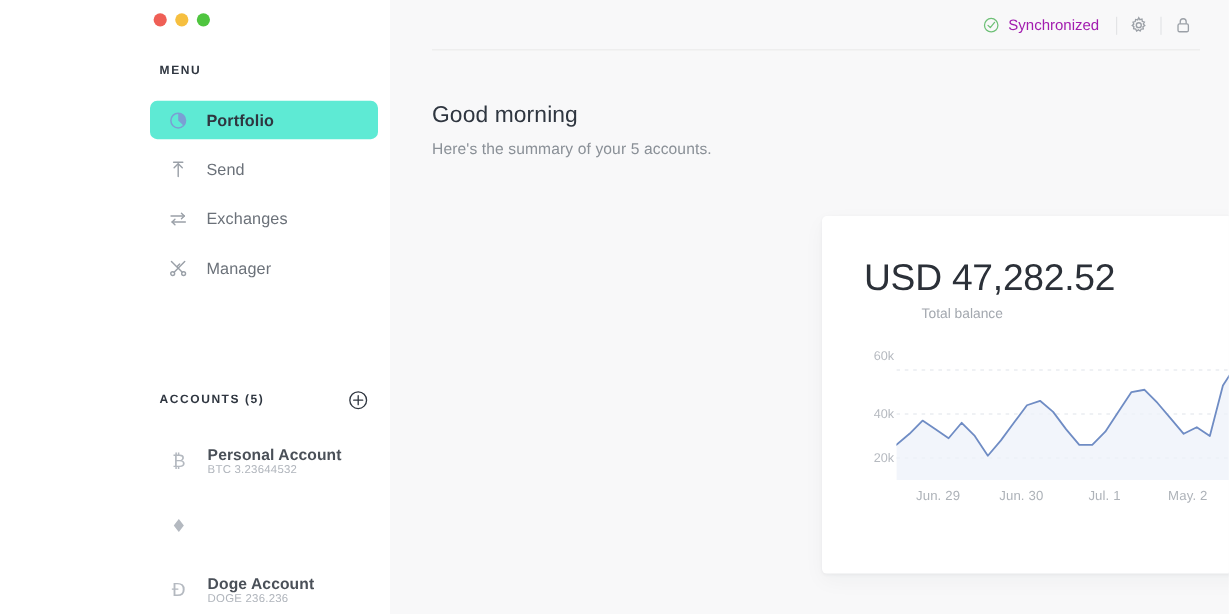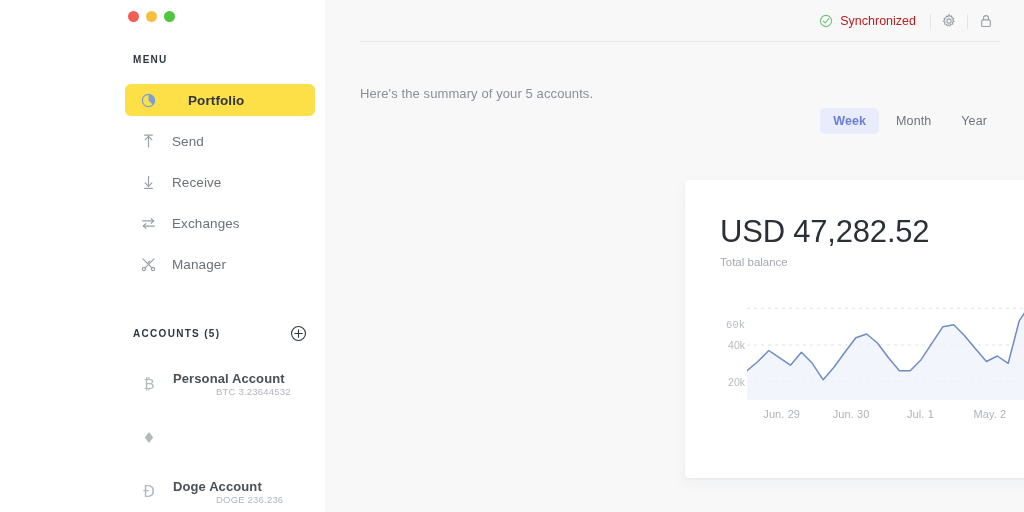--- a/index.html
+++ b/index.html
@@ -82,22 +82,21 @@
     display: flex;
     align-items: center;
     height: 32px;
     margin-bottom: 9px;
     padding-left: 14px;
     border-radius: 6px;
     box-sizing: border-box;
     cursor: pointer;
   }
   .nav-item.active {
-    background: #fde047;
-    gap: 16px;
+    background: #5eead4;
   }
   .nav-icon {
     width: 19px;
     height: 19px;
     margin-right: 14px;
     flex: 0 0 19px;
     display: flex;
     align-items: center;
     justify-content: center;
     color: #9aa0a8;
@@ -144,21 +143,20 @@
   .acct-name {
     font-size: 13px;
     font-weight: bold;
     color: #4a5058;
     letter-spacing: 0.1px;
   }
   .acct-sub {
     font-size: 9.5px;
     color: #b0b5bc;
     letter-spacing: 0.2px;
-    margin-left: 43px;
   }
 
   
   .main {
     flex: 1;
     position: relative;
     background: #f8f8f9;
     height: 512px;
     overflow: hidden;
   }
@@ -169,21 +167,21 @@
     display: flex;
     align-items: center;
     gap: 0px;
     height: 24px;
   }
   .sync {
     display: flex;
     align-items: flex-start;
     gap: 7px;
     font-size: 12.5px;
-    color: #b91c1c;
+    color: #a21caf;
     padding-right: 14px;
   }
   .topsep {
     width: 1px;
     height: 15px;
     background: #e3e4e6;
   }
   .icon-btn {
     width: 36px;
     height: 24px;
@@ -263,20 +261,21 @@
     font-size: 31px;
     color: #2b3038;
     letter-spacing: -0.2px;
     line-height: 1;
     font-weight: normal;
   }
   .balance-label {
     margin-top: 9px;
     font-size: 11.5px;
     color: #a3a8af;
+    margin-left: 48px;
   }
 
   .chart-wrap {
     position: absolute;
     left: 0;
     top: 110px;
     width: 640px;
     height: 150px;
   }
   .y-labels {
@@ -350,30 +349,20 @@
         <span class="nav-icon">
           <svg width="17" height="17" viewBox="0 0 20 20" fill="none" stroke="currentColor" stroke-width="1.4" stroke-linecap="round" stroke-linejoin="round">
             <path d="M10 16.5 V4.2"></path>
             <path d="M6 8 L10 4 L14 8"></path>
             <path d="M5.5 2.6 H14.5"></path>
           </svg>
         </span>
         <span class="nav-text">Send</span>
       </div>
 
-      <div class="nav-item">
-        <span class="nav-icon">
-          <svg width="17" height="17" viewBox="0 0 20 20" fill="none" stroke="currentColor" stroke-width="1.4" stroke-linecap="round" stroke-linejoin="round">
-            <path d="M10 3 V14.5"></path>
-            <path d="M6 10.5 L10 14.6 L14 10.5"></path>
-            <path d="M5.5 17 H14.5"></path>
-          </svg>
-        </span>
-        <span class="nav-text">Receive</span>
-      </div>
 
       <div class="nav-item">
         <span class="nav-icon">
           <svg width="17" height="17" viewBox="0 0 20 20" fill="none" stroke="currentColor" stroke-width="1.4" stroke-linecap="round" stroke-linejoin="round">
             <path d="M3 7 H16"></path>
             <path d="M13.2 4.3 L16 7 L13.2 9.7"></path>
             <path d="M17 13 H4"></path>
             <path d="M6.8 10.3 L4 13 L6.8 15.7"></path>
           </svg>
         </span>
@@ -455,42 +444,38 @@
             <rect x="4.6" y="8.6" width="10.8" height="8.2" rx="1.6"></rect>
             <path d="M6.9 8.6 V6.4 a3.1 3.1 0 0 1 6.2 0 V8.6"></path>
           </svg>
         </span>
       </div>
     </div>
 
     <div class="divider"></div>
 
     <div class="greeting">
+      <div class="greet-title">Good morning</div>
       <div class="greet-sub">Here's the summary of your 5 accounts.</div>
     </div>
 
-    <div class="range-tabs">
-      <div class="range-tab active">Week</div>
-      <div class="range-tab">Month</div>
-      <div class="range-tab">Year</div>
-    </div>
 
     <section class="card">
       <div class="card-inner">
 
         <div class="balance">
           <div class="balance-amt">USD 47,282.52</div>
           <div class="balance-label">Total balance</div>
         </div>
 
         <div class="chart-wrap">
           <div class="y-labels">
               <div class="y-label" style="top: 91.6667px;">20k</div>
               <div class="y-label" style="top: 55px;">40k</div>
-              <div class="y-label" style="top: 35px; font-family: Liberation Mono, monospace;">60k</div>
+              <div class="y-label" style="top: 7px;">60k</div>
             </div>
           <div class="plot">
             <svg id="chart-svg" width="555" height="110" viewBox="0 0 555 110">
                 <line x1="0" x2="555" y1="91.66666666666667" y2="91.66666666666667" stroke="#dfe3ea" stroke-width="1" stroke-dasharray="3 4"></line>
                 <line x1="0" x2="555" y1="55" y2="55" stroke="#dfe3ea" stroke-width="1" stroke-dasharray="3 4"></line>
                 <line x1="0" x2="555" y1="18.33333333333333" y2="18.33333333333333" stroke="#dfe3ea" stroke-width="1" stroke-dasharray="3 4"></line>
                 <path d="M0.0 80.7 L10.9 71.5 L21.8 60.5 L32.6 67.8 L43.5 75.2 L54.4 62.3 L65.3 73.3 L76.2 89.8 L87.1 77.0 L97.9 62.3 L108.8 47.7 L119.7 44.0 L130.6 53.2 L141.5 67.8 L152.4 80.7 L163.2 80.7 L174.1 69.7 L185.0 53.2 L195.9 36.7 L206.8 34.8 L217.6 45.8 L228.5 58.7 L239.4 71.5 L250.3 66.0 L261.2 73.3 L272.1 31.2 L282.9 14.7 L293.8 49.5 L304.7 40.3 L315.6 55.0 L326.5 73.3 L337.4 47.7 L348.2 33.0 L359.1 42.2 L370.0 36.7 L380.9 44.0 L391.8 34.8 L402.6 62.3 L413.5 33.0 L424.4 106.3 L435.3 71.5 L446.2 84.3 L457.1 64.2 L467.9 58.7 L478.8 80.7 L489.7 58.7 L500.6 73.3 L511.5 51.3 L522.4 64.2 L533.2 40.3 L544.1 53.2 L555.0 27.5 L555 110 L0 110 Z" fill="#eef2fa" opacity="0.75"></path>
                 <path d="M0.0 80.7 L10.9 71.5 L21.8 60.5 L32.6 67.8 L43.5 75.2 L54.4 62.3 L65.3 73.3 L76.2 89.8 L87.1 77.0 L97.9 62.3 L108.8 47.7 L119.7 44.0 L130.6 53.2 L141.5 67.8 L152.4 80.7 L163.2 80.7 L174.1 69.7 L185.0 53.2 L195.9 36.7 L206.8 34.8 L217.6 45.8 L228.5 58.7 L239.4 71.5 L250.3 66.0 L261.2 73.3 L272.1 31.2 L282.9 14.7 L293.8 49.5 L304.7 40.3 L315.6 55.0 L326.5 73.3 L337.4 47.7 L348.2 33.0 L359.1 42.2 L370.0 36.7 L380.9 44.0 L391.8 34.8 L402.6 62.3 L413.5 33.0 L424.4 106.3 L435.3 71.5 L446.2 84.3 L457.1 64.2 L467.9 58.7 L478.8 80.7 L489.7 58.7 L500.6 73.3 L511.5 51.3 L522.4 64.2 L533.2 40.3 L544.1 53.2 L555.0 27.5" fill="none" stroke="#6f8cc4" stroke-width="1.5" stroke-linejoin="round" stroke-linecap="round"></path>
               </svg>
           </div>

